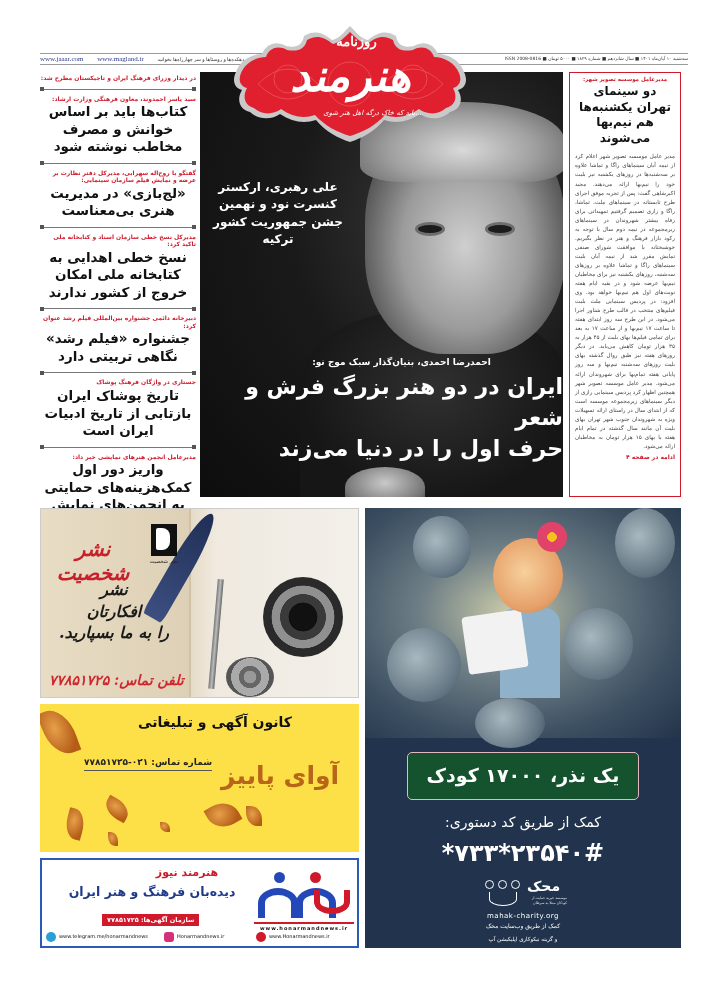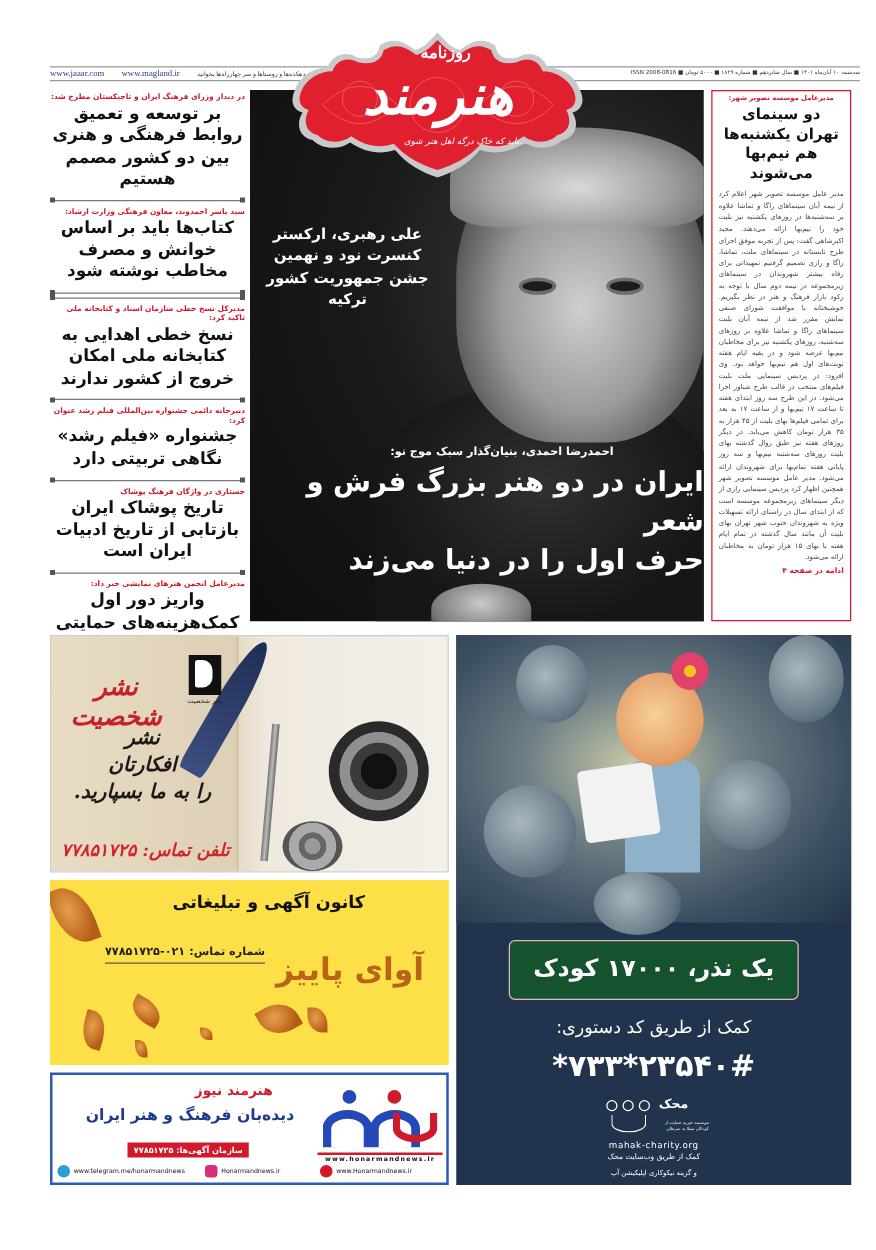--- a/index.html
+++ b/index.html
@@ -90,21 +90,21 @@
   .ad4 .hero-kid { position: absolute; left: 128px; top: 30px; width: 70px; height: 75px; border-radius: 50%; background: radial-gradient(circle at 45% 45%, #f7d09a, #e6a06a 65%, #b9784a); }
   .ad4 .flower { position: absolute; left: 172px; top: 14px; width: 30px; height: 30px; border-radius: 50%; background: radial-gradient(circle, #f3c21b 0 22%, #e0426a 23% 100%); }
   .ad4 .box { position: absolute; left: 100px; top: 105px; width: 60px; height: 58px; background: #f2f2f2; border-radius: 4px; transform: rotate(-8deg); }
   .ad4 .shirt { position: absolute; left: 135px; top: 100px; width: 60px; height: 90px; background: #8fb1c9; border-radius: 15px 15px 0 0; }
   .ad4 .slogan { position: absolute; left: 42px; top: 244px; width: 232px; height: 48px; background: #14532d; border: 1.5px solid #e6b6c1; border-radius: 5px; color: #fff; text-align: center; direction: rtl; font-weight: bold; font-size: 19px; line-height: 45px; }
   .ad4 .cta { position: absolute; left: 0; right: 0; top: 306px; text-align: center; direction: rtl; color: #fff; font-size: 14px; }
   .ad4 .code { position: absolute; left: 0; right: 0; top: 331px; text-align: center; color: #fff; font-size: 24px; font-weight: bold; letter-spacing: 3px; }
   .ad4 .mahak-logo { position: absolute; left: 120px; top: 372px; width: 36px; height: 28px; }
   .ad4 .mahak-logo span { position: absolute; top: 0; width: 9px; height: 9px; border: 1.5px solid #fff; border-radius: 50%; }
   .ad4 .mahak-logo i { position: absolute; left: 4px; top: 12px; width: 28px; height: 14px; border: 1.5px solid #fff; border-top: none; border-radius: 0 0 50% 50%; }
-  .ad4 .mahak-name { position: absolute; left: 162px; top: 370px; direction: rtl; color: #fff; font-weight: bold; font-size: 10px; text-align: right; }
+  .ad4 .mahak-name { position: absolute; left: 162px; top: 370px; direction: rtl; color: #fff; font-weight: bold; font-size: 14px; text-align: right; }
   .ad4 .mahak-sub { position: absolute; left: 162px; top: 388px; width: 40px; direction: rtl; color: #dfe5ee; font-size: 3.5px; line-height: 1.3; }
   .ad4 .site { position: absolute; left: 0; right: 0; top: 404px; text-align: center; color: #fff; font-size: 7px; letter-spacing: 0.5px; }
   .ad4 .site-sub { position: absolute; left: 0; right: 0; top: 414px; text-align: center; color: #fff; font-size: 6px; direction: rtl; }
   .ad4 .app { position: absolute; left: 0; right: 0; top: 428px; text-align: center; color: #fff; font-size: 5.5px; direction: rtl; }
 </style>
 </head>
 <body>
 
 <div class="topbar">
   <div class="left">
@@ -128,28 +128,31 @@
     </g>
   </svg>
   <div class="mh-label mh-small">روزنامه</div>
   <div class="mh-label mh-big">هنرمند</div>
   <div class="mh-label mh-tag">...باید که خاک درگه اهل هنر شوی</div>
 </div>
 
 <div class="leftcol">
   <div class="news">
     <div class="kicker">در دیدار وزرای فرهنگ ایران و تاجیکستان مطرح شد:</div>
-    <div class="title">بر توسعه و تعمیق روابط فرهنگی و هنری بین دو کشور مصمم هستیم</div>
   </div>
   <div class="divider"></div>
   <div class="news">
     <div class="kicker">سید یاسر احمدوند، معاون فرهنگی وزارت ارشاد:</div>
     <div class="title">کتاب‌ها باید بر اساس خوانش و مصرف مخاطب نوشته شود</div>
   </div>
   <div class="divider"></div>
+  <div class="news">
+    <div class="kicker">گفتگو با روح‌اله سهرابی، مدیرکل دفتر نظارت بر عرضه و نمایش فیلم سازمان سینمایی:</div>
+    <div class="title">«لج‌بازی» در مدیریت هنری بی‌معناست</div>
+  </div>
   <div class="divider"></div>
   <div class="news">
     <div class="kicker">مدیرکل نسخ خطی سازمان اسناد و کتابخانه ملی تاکید کرد:</div>
     <div class="title">نسخ خطی اهدایی به کتابخانه ملی امکان خروج از کشور ندارند</div>
   </div>
   <div class="divider"></div>
   <div class="news">
     <div class="kicker">دبیرخانه دائمی جشنواره بین‌المللی فیلم رشد عنوان کرد:</div>
     <div class="title">جشنواره «فیلم رشد» نگاهی تربیتی دارد</div>
   </div>

